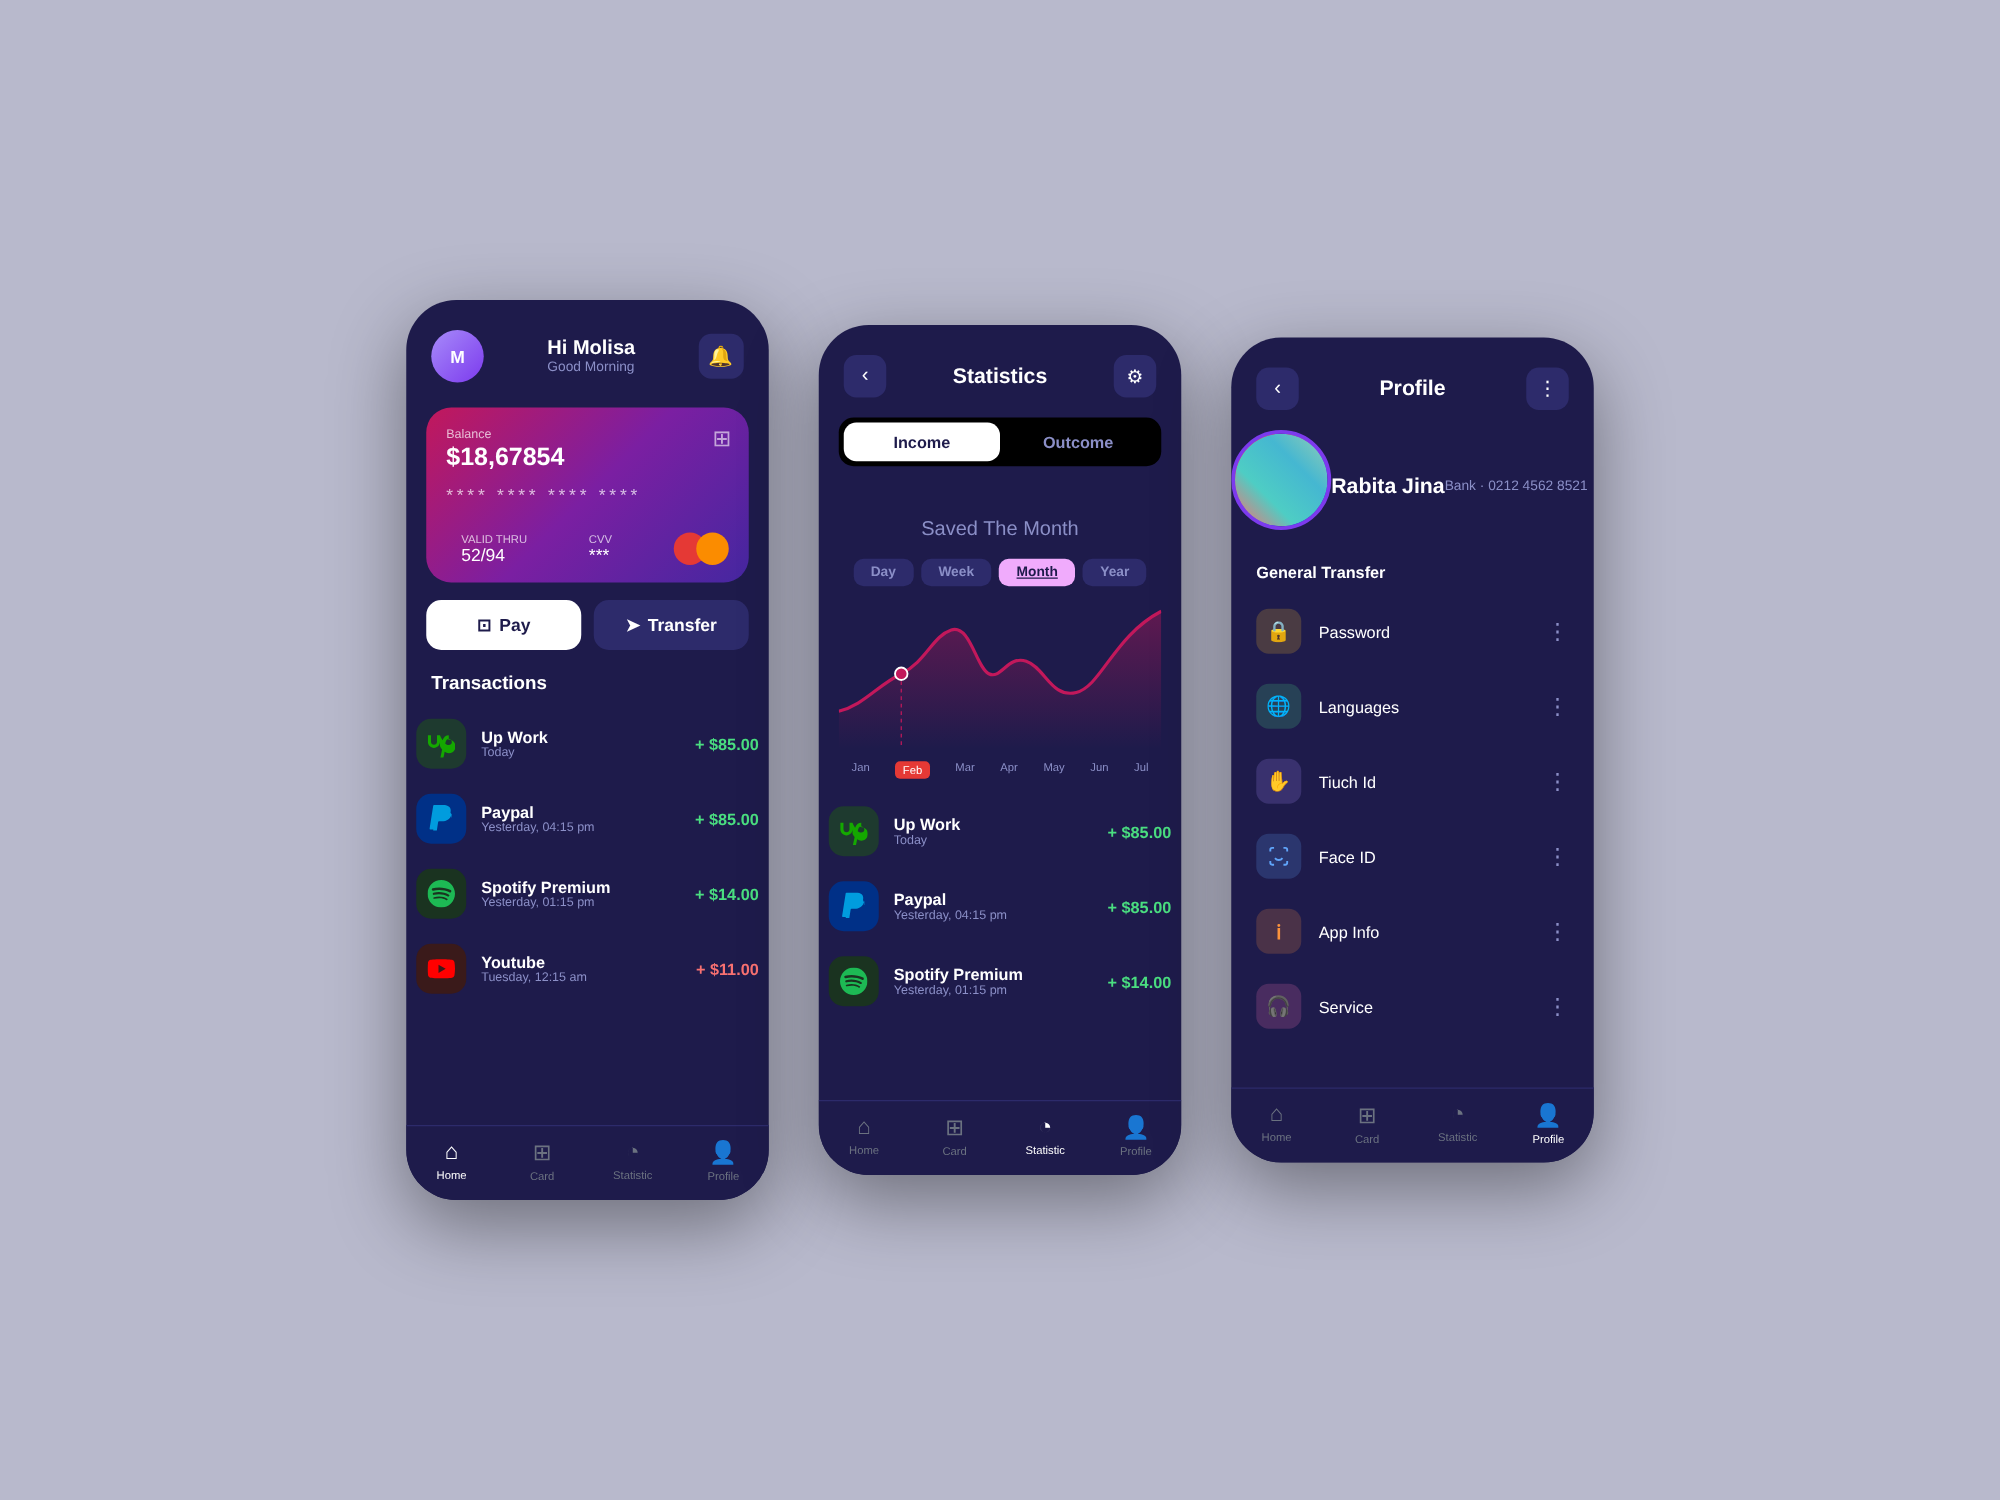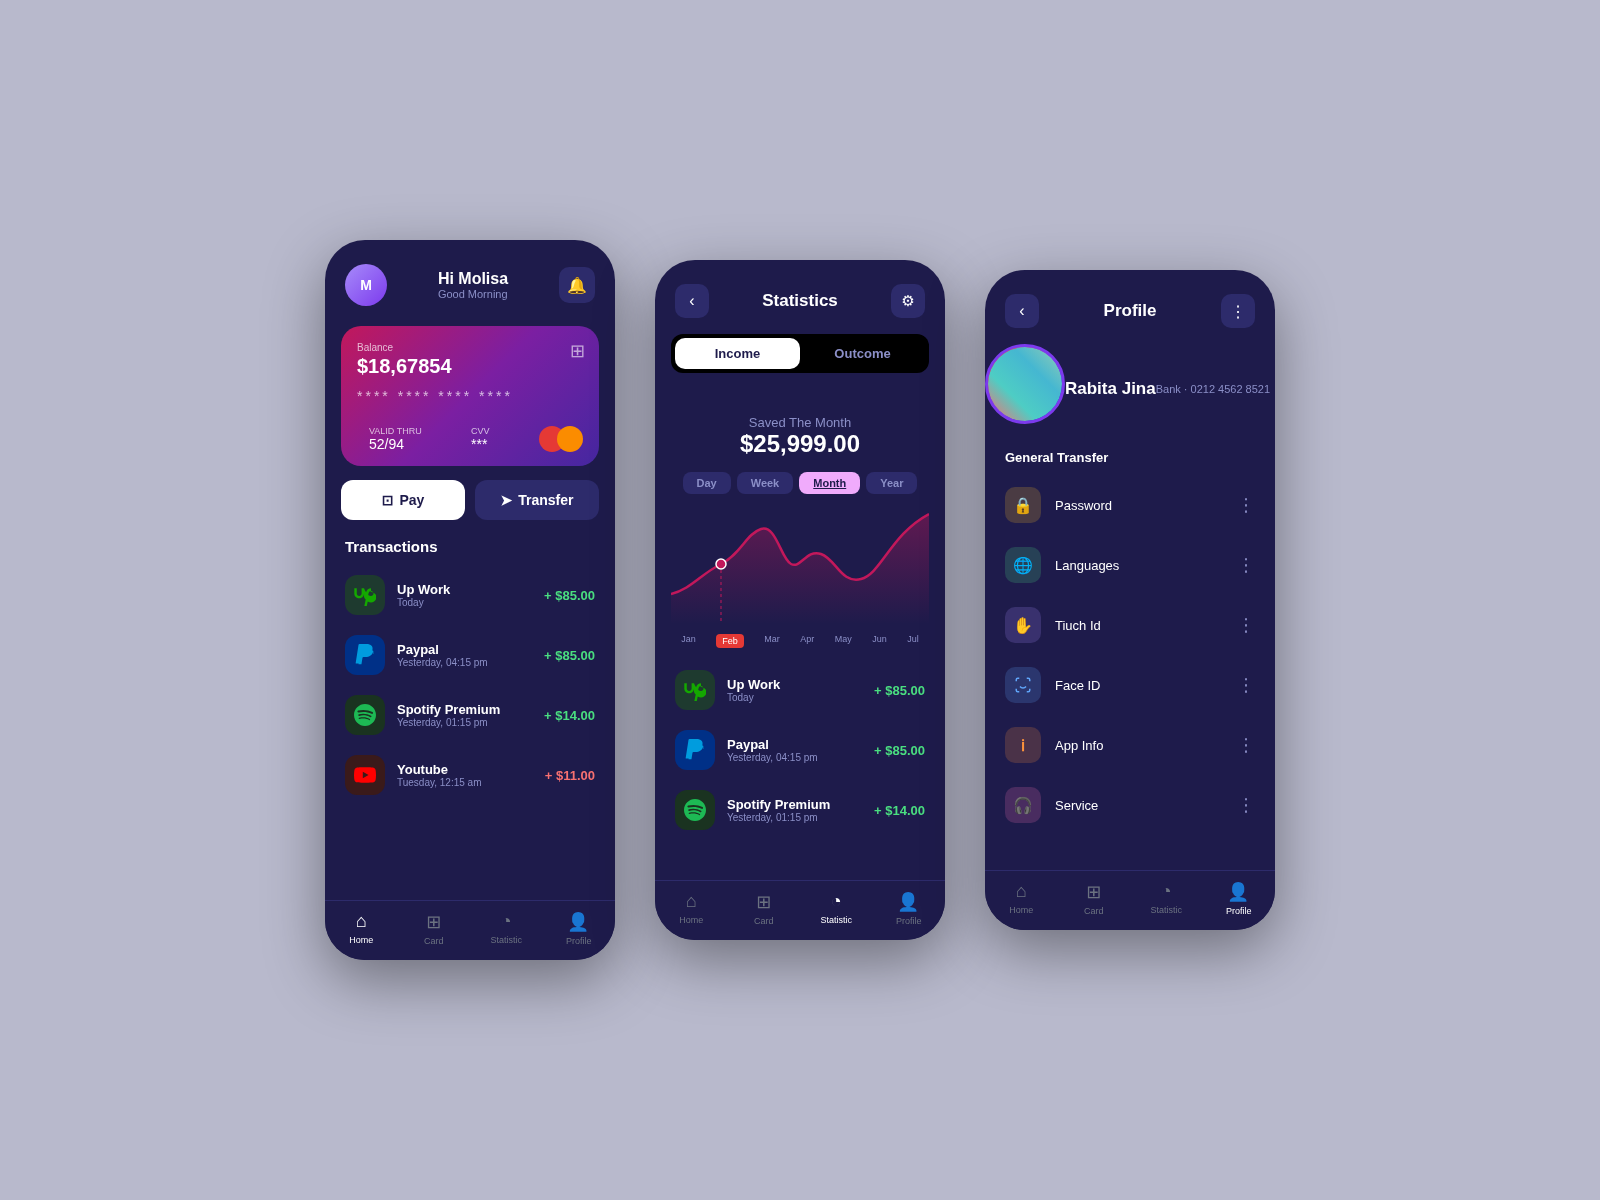--- a/index.html
+++ b/index.html
@@ -104,21 +104,21 @@
     .s1-btn-pay { background: white; color: #1e1b4b; }
     .s1-btn-transfer { background: #2d2b6b; color: white; }
 
     .s1-section-title {
       color: white; font-size: 15px; font-weight: 700;
       padding: 4px 20px 10px;
     }
 
     .transaction-item {
       display: flex; align-items: center;
-      padding: 10px 20px;
+      padding: 10px 8px;
       gap: 12px;
     }
     .tx-logo {
       width: 40px; height: 40px; border-radius: 12px;
       display: flex; align-items: center; justify-content: center;
       font-size: 16px; font-weight: bold; flex-shrink: 0;
     }
     .tx-logo-upwork { background: #1e3a2f; }
     .tx-logo-paypal { background: #003087; }
     .tx-logo-spotify { background: #1a3320; }
@@ -177,21 +177,21 @@
       text-align: center;
       font-size: 13px; font-weight: 600;
       cursor: pointer;
     }
     .s2-tab-active { background: white; color: #1e1b4b; }
     .s2-tab-inactive { color: #8b8fc7; }
 
     .s2-saved {
       text-align: center; margin-bottom: 14px;
     }
-    .s2-saved-label { color: #8b8fc7; font-size: 13px; margin-top: 42px; }
+    .s2-saved-label { color: #8b8fc7; font-size: 16px; margin-top: 42px; }
     .s2-saved-amount { color: white; font-size: 24px; font-weight: 700; }
 
     .s2-period-tabs {
       display: flex; gap: 6px;
       margin: 0 16px 10px;
       justify-content: center;
     }
     .s2-period-btn {
       padding: 5px 14px;
       border-radius: 8px;
@@ -414,21 +414,20 @@
       <div class="s2-gear">⚙</div>
     </div>
 
     <div class="s2-tabs">
       <div class="s2-tab s2-tab-active">Income</div>
       <div class="s2-tab s2-tab-inactive">Outcome</div>
     </div>
 
     <div class="s2-saved">
       <div class="s2-saved-label">Saved The Month</div>
-      <div class="s2-saved-amount">$25,999.00</div>
     </div>
 
     <div class="s2-period-tabs">
       <button class="s2-period-btn s2-period-inactive">Day</button>
       <button class="s2-period-btn s2-period-inactive">Week</button>
       <button class="s2-period-btn s2-period-active">Month</button>
       <button class="s2-period-btn s2-period-inactive">Year</button>
     </div>
 
     <div class="s2-chart">

